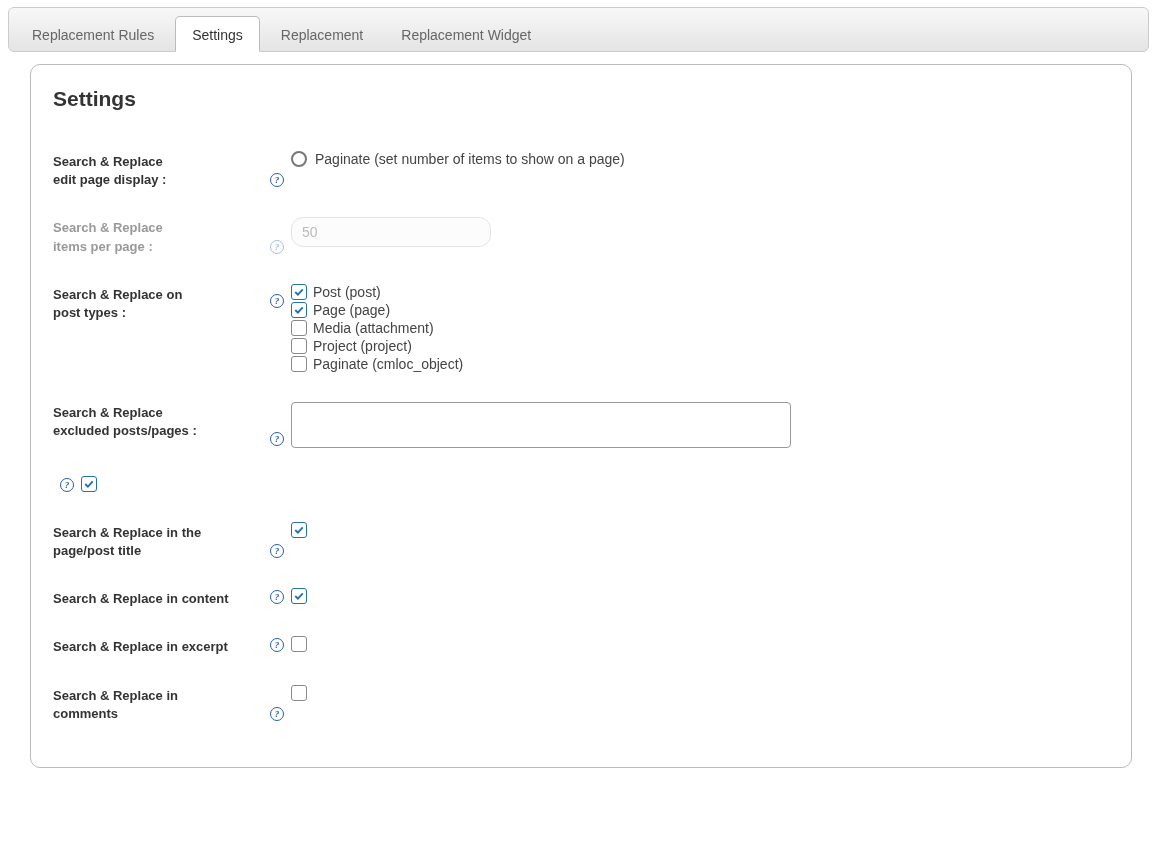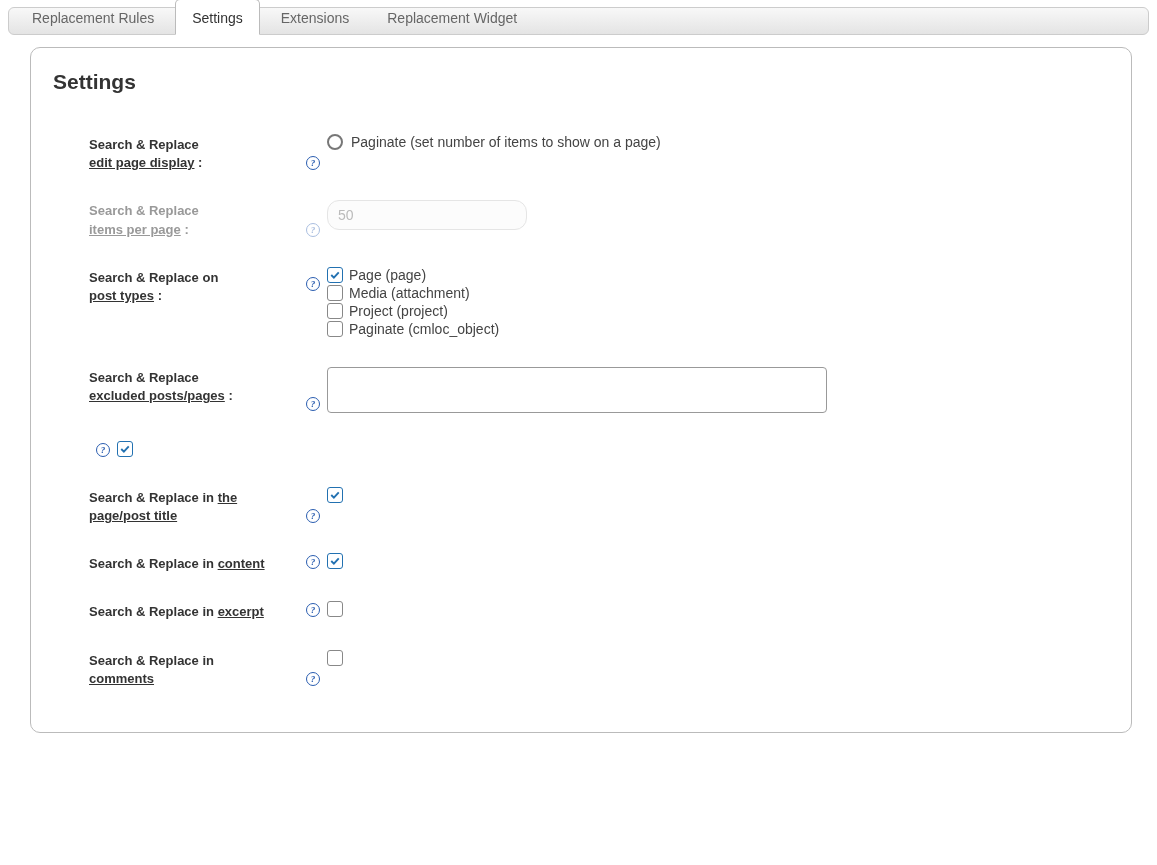--- a/index.html
+++ b/index.html
@@ -15,21 +15,21 @@
     padding: 0;
   }
   .tab-bar {
     margin: 7px 8px 0 8px;
     background: linear-gradient(#f8f8f8, #e4e4e4);
     border: 1px solid #ccc;
     border-radius: 6px;
     display: flex;
     align-items: flex-end;
     padding: 0 6px;
-    height: 28px;
+    height: 45px;
   }
   .tab {
     padding: 10px 16px 8px 16px;
     margin-right: 4px;
     color: #666;
     cursor: pointer;
     border: 1px solid transparent;
     border-bottom: none;
     position: relative;
     font-size: 14px;
@@ -53,32 +53,31 @@
   h2.page-title {
     font-size: 21px;
     font-weight: bold;
     margin: 4px 0 26px 0;
     color: #333;
   }
   .row {
     display: flex;
     align-items: flex-start;
     padding: 14px 0;
-    margin-left: 36px;
   }
   .row.disabled { color: #aaa; }
   .label-col {
     width: 210px;
     flex: 0 0 210px;
     font-size: 13px;
     font-weight: bold;
     padding-top: 2px;
     line-height: 1.4;
   }
-  .label-col .ul { text-decoration: underline; }
+  .label-col .ul { }
   .row.disabled .label-col { color: #999; }
   .help-col {
     width: 28px;
     flex: 0 0 28px;
     padding-top: 2px;
     display: flex;
     align-items: flex-start;
     justify-content: center;
   }
   .help-icon {
@@ -164,21 +163,21 @@
   .pt-list .check-line { margin-bottom: 2px; font-size: 14px; }
 </style>
 </head>
 <body>
 
 <div class="wrap">
 
   <div class="tab-bar">
     <div class="tab">Replacement Rules</div>
     <div class="tab active">Settings</div>
-    <div class="tab">Extensions</div>
+    <div class="tab">Replacement</div>
     <div class="tab">Replacement Widget</div>
   </div>
 
   <div class="panel">
     <h2 class="page-title">Settings</h2>
 
     <div class="row">
       <div class="label-col">
         <span>Search &amp; Replace</span><br>
         <span class="ul">edit page display</span><span> :</span>
@@ -209,20 +208,28 @@
 
     <div class="row">
       <div class="label-col">
         <span>Search &amp; Replace on</span><br>
         <span class="ul">post types</span><span> :</span>
       </div>
       <div class="help-col" style="padding-top:10px;">
         <span class="help-icon">?</span>
       </div>
       <div class="control-col pt-list">
+          <div class="check-line">
+            <span class="chk checked">
+              <svg viewBox="0 0 16 16">
+                <path d="M3 8 L6.5 11.5 L13 4.5"></path>
+              </svg>
+            </span>
+            <span>Post (post)</span>
+          </div>
           <div class="check-line">
             <span class="chk checked">
               <svg viewBox="0 0 16 16">
                 <path d="M3 8 L6.5 11.5 L13 4.5"></path>
               </svg>
             </span>
             <span>Page (page)</span>
           </div>
           <div class="check-line">
             <span class="chk"></span>

